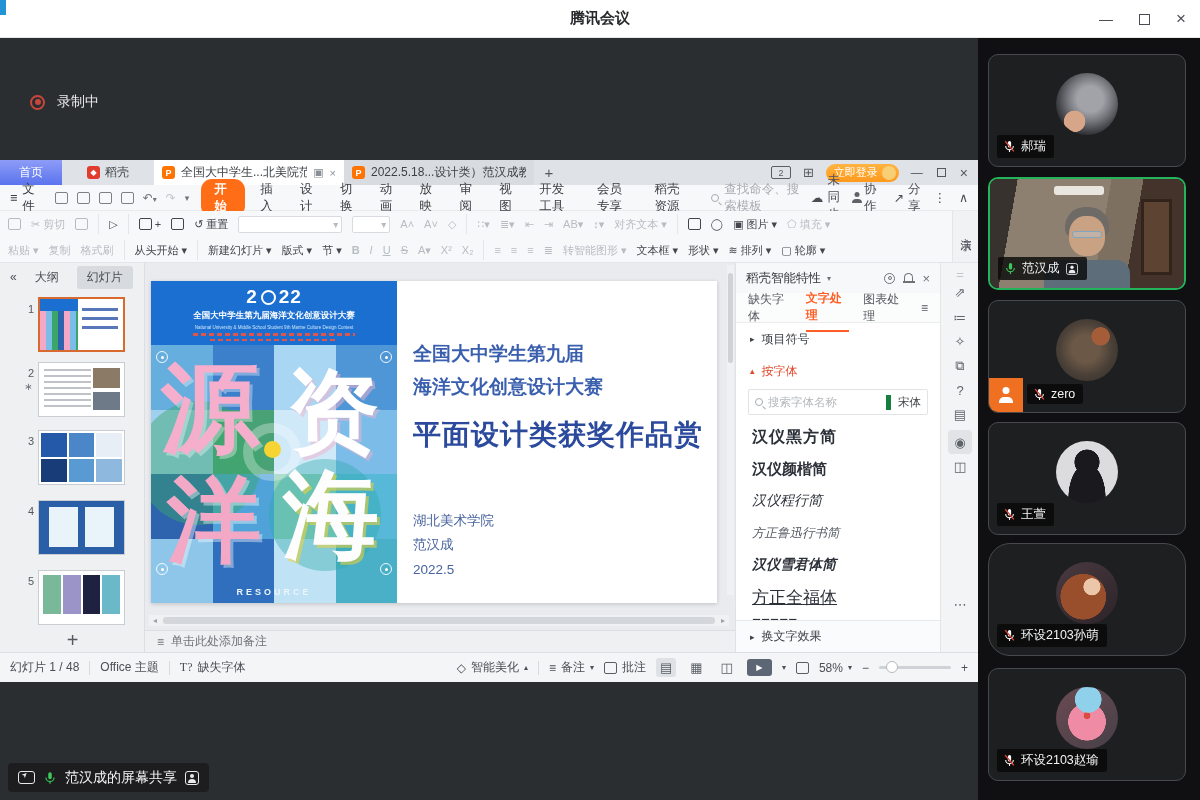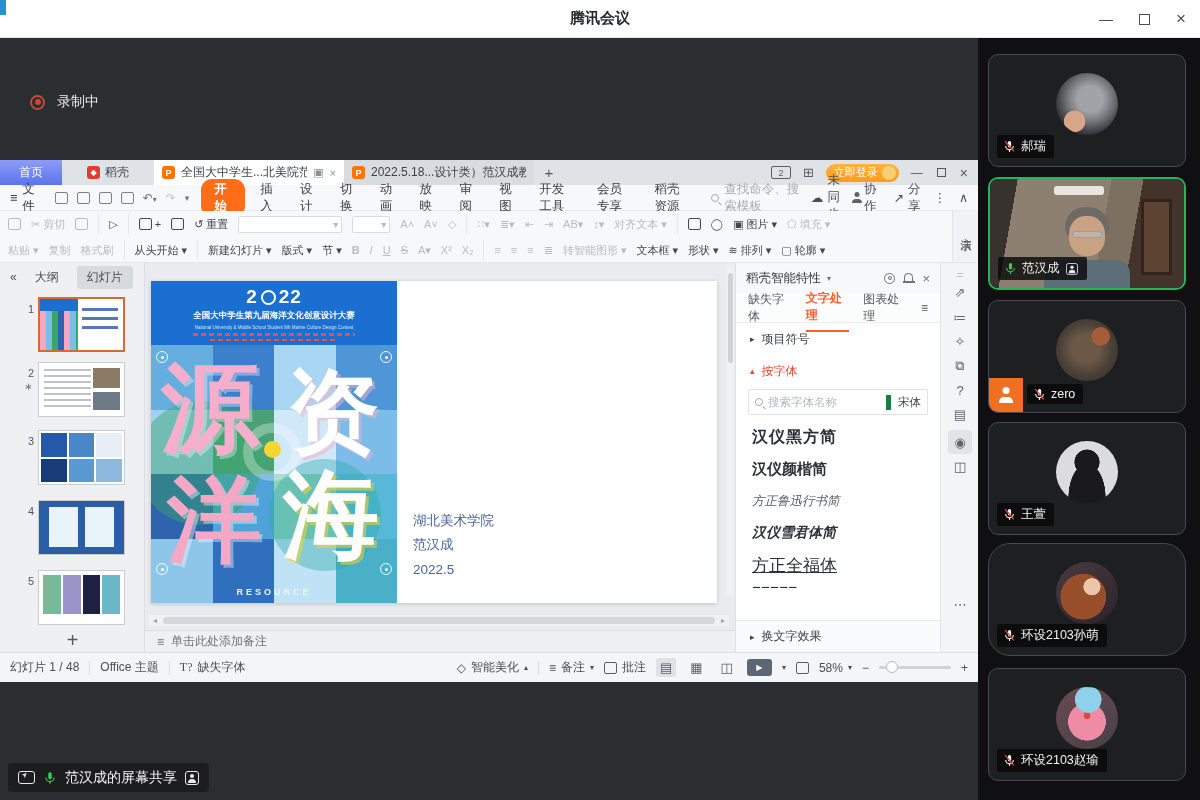--- a/index.html
+++ b/index.html
@@ -521,20 +521,25 @@
                   <div class="p-red1"></div>
                   <div class="p-red2"></div>
                 </div>
                 <div class="p-corner" style="left:5px; top:70px;"></div>
                 <div class="p-corner" style="right:5px; top:70px;"></div>
                 <div class="p-corner" style="left:5px; bottom:28px;"></div>
                 <div class="p-corner" style="right:5px; bottom:28px;"></div>
                 <div class="p-footer">RESOURCE</div>
               </div>
 
+              <div class="slide-text">
+                <div class="st-l1">全国大中学生第九届</div>
+                <div class="st-l1">海洋文化创意设计大赛</div>
+                <div class="st-l3">平面设计类获奖作品赏</div>
+              </div>
               <div class="st-by">
                 <div>湖北美术学院</div>
                 <div>范汉成</div>
                 <div>2022.5</div>
               </div>
             </div>
 
             <div class="v-scroll">
                 <div class="v-thumb"></div>
               </div>
@@ -573,20 +578,21 @@
               <span class="tri">▴</span>
               <span>按字体</span>
             </div>
             <div class="dc-search">
               <span class="mag"></span>
               <input placeholder="搜索字体名称" style="">
               <span class="dc-filter">宋体</span>
             </div>
             <div class="font-item f0">汉仪黑方简</div>
             <div class="font-item f1">汉仪颜楷简</div>
+            <div class="font-item f2">汉仪程行简</div>
             <div class="font-item f3">方正鲁迅行书简</div>
             <div class="font-item f4">汉仪雪君体简</div>
             <div class="font-item f5">方正全福体</div>
             <div class="f-clip">■■■■■</div>
             <div class="dc-foot">
               <span class="tri" style="font-size:9px;">▸</span>
               <span>换文字效果</span>
             </div>
           </div>
 

